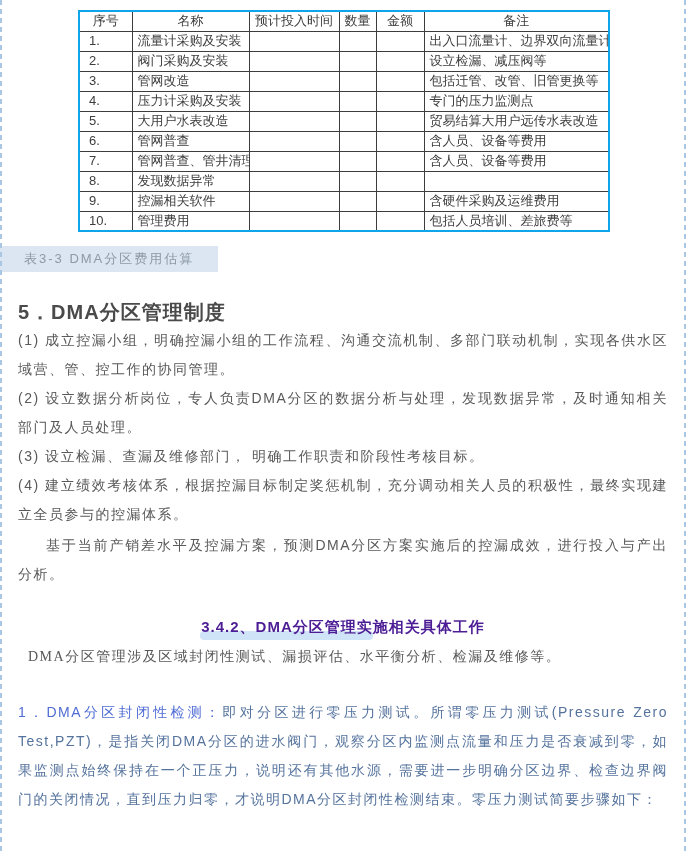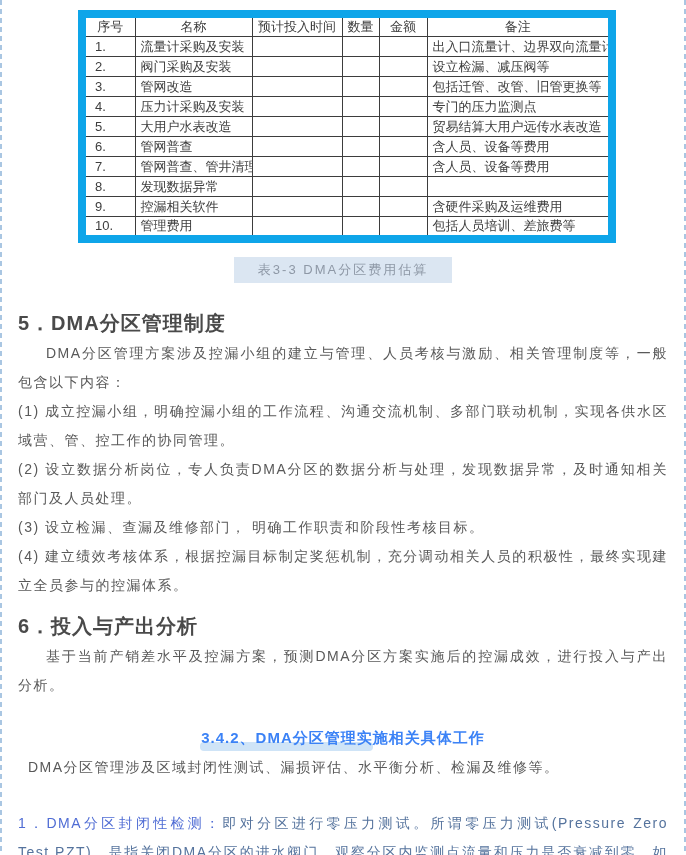--- a/index.html
+++ b/index.html
@@ -19,37 +19,37 @@
   .edge-right { right:0; }
 
   
   table.cost-table {
     border-collapse:collapse;
     table-layout:fixed;
     width:530px;
     margin:10px 0 0 78px;
     font-size:13px;
     color:#3d3d3d;
-    border:8px solid #0ea5e9;
+    border:2px solid #0ea5e9;
   }
   .cost-table th, .cost-table td {
     border:1px solid #3d3d3d;
     height:20px;
     padding:0 5px;
     font-weight:normal;
     line-height:18px;
     overflow:hidden;
     white-space:nowrap;
   }
   .cost-table th { text-align:center; }
   .cost-table td.col-no   { padding-left:9px; }
   .cost-table td.col-name { text-align:left; }
   .cost-table td.col-note { text-align:left; }
 
-  .caption-wrap { text-align:center; margin-top:14px; }
+  .caption-wrap { text-align:left; margin-top:14px; }
   .caption {
     display:inline-block;
     background:#dbe6f2;
     color:#8e98a6;
     font-size:13px;
     letter-spacing:2px;
     padding:4px 24px;
   }
 
   
@@ -86,24 +86,24 @@
     width:173px; height:9px;
     background:#cfe4f7;
     border-radius:4px;
     z-index:0;
   }
   .h342-text {
     position:relative;
     z-index:1;
     font-size:15px;
     font-weight:bold;
-    color:#3b82f6;
+    color:#4c1d95;
     letter-spacing:1px;
   }
-  .intro342 { margin-top:22px; }
+  .intro342 { margin-top:22px;font-family:Liberation Serif, serif; }
 
   p.blue-para {
     margin-top:27px;
     font-size:14px;
     line-height:29px;
     letter-spacing:1.5px;
     text-align:justify;
   }
   .pzt-lead { color:#4f6cd4; }
   .pzt-body { color:#55739d; }
@@ -219,27 +219,25 @@
       </tbody>
   </table>
 
   <div class="caption-wrap">
     <span class="caption">表3-3 DMA分区费用估算</span>
   </div>
 
   <div class="content">
 
     <h3 class="sec h5">5．DMA分区管理制度</h3>
-    <p class="body indent2">DMA分区管理方案涉及控漏小组的建立与管理、人员考核与激励、相关管理制度等，一般包含以下内容：</p>
     <p class="body item">(1) 成立控漏小组，明确控漏小组的工作流程、沟通交流机制、多部门联动机制，实现各供水区域营、管、控工作的协同管理。</p>
     <p class="body item">(2) 设立数据分析岗位，专人负责DMA分区的数据分析与处理，发现数据异常，及时通知相关部门及人员处理。</p>
     <p class="body item">(3) 设立检漏、查漏及维修部门， 明确工作职责和阶段性考核目标。</p>
     <p class="body item">(4) 建立绩效考核体系，根据控漏目标制定奖惩机制，充分调动相关人员的积极性，最终实现建立全员参与的控漏体系。</p>
 
-    <h3 class="sec h6">6．投入与产出分析</h3>
     <p class="body indent2">基于当前产销差水平及控漏方案，预测DMA分区方案实施后的控漏成效，进行投入与产出分析。</p>
 
     <div class="h342-wrap">
       <span class="h342-highlight"></span>
       <span class="h342-text">3.4.2、DMA分区管理实施相关具体工作</span>
     </div>
 
     <p class="body indent-small intro342">DMA分区管理涉及区域封闭性测试、漏损评估、水平衡分析、检漏及维修等。</p>
 
     <p class="blue-para"><span class="pzt-lead">1．DMA分区封闭性检测：</span><span class="pzt-body">即对分区进行零压力测试。所谓零压力测试(Pressure Zero Test,PZT)，是指关闭DMA分区的进水阀门，观察分区内监测点流量和压力是否衰减到零，如果监测点始终保持在一个正压力，说明还有其他水源，需要进一步明确分区边界、检查边界阀门的关闭情况，直到压力归零，才说明DMA分区封闭性检测结束。零压力测试简要步骤如下：</span></p>

